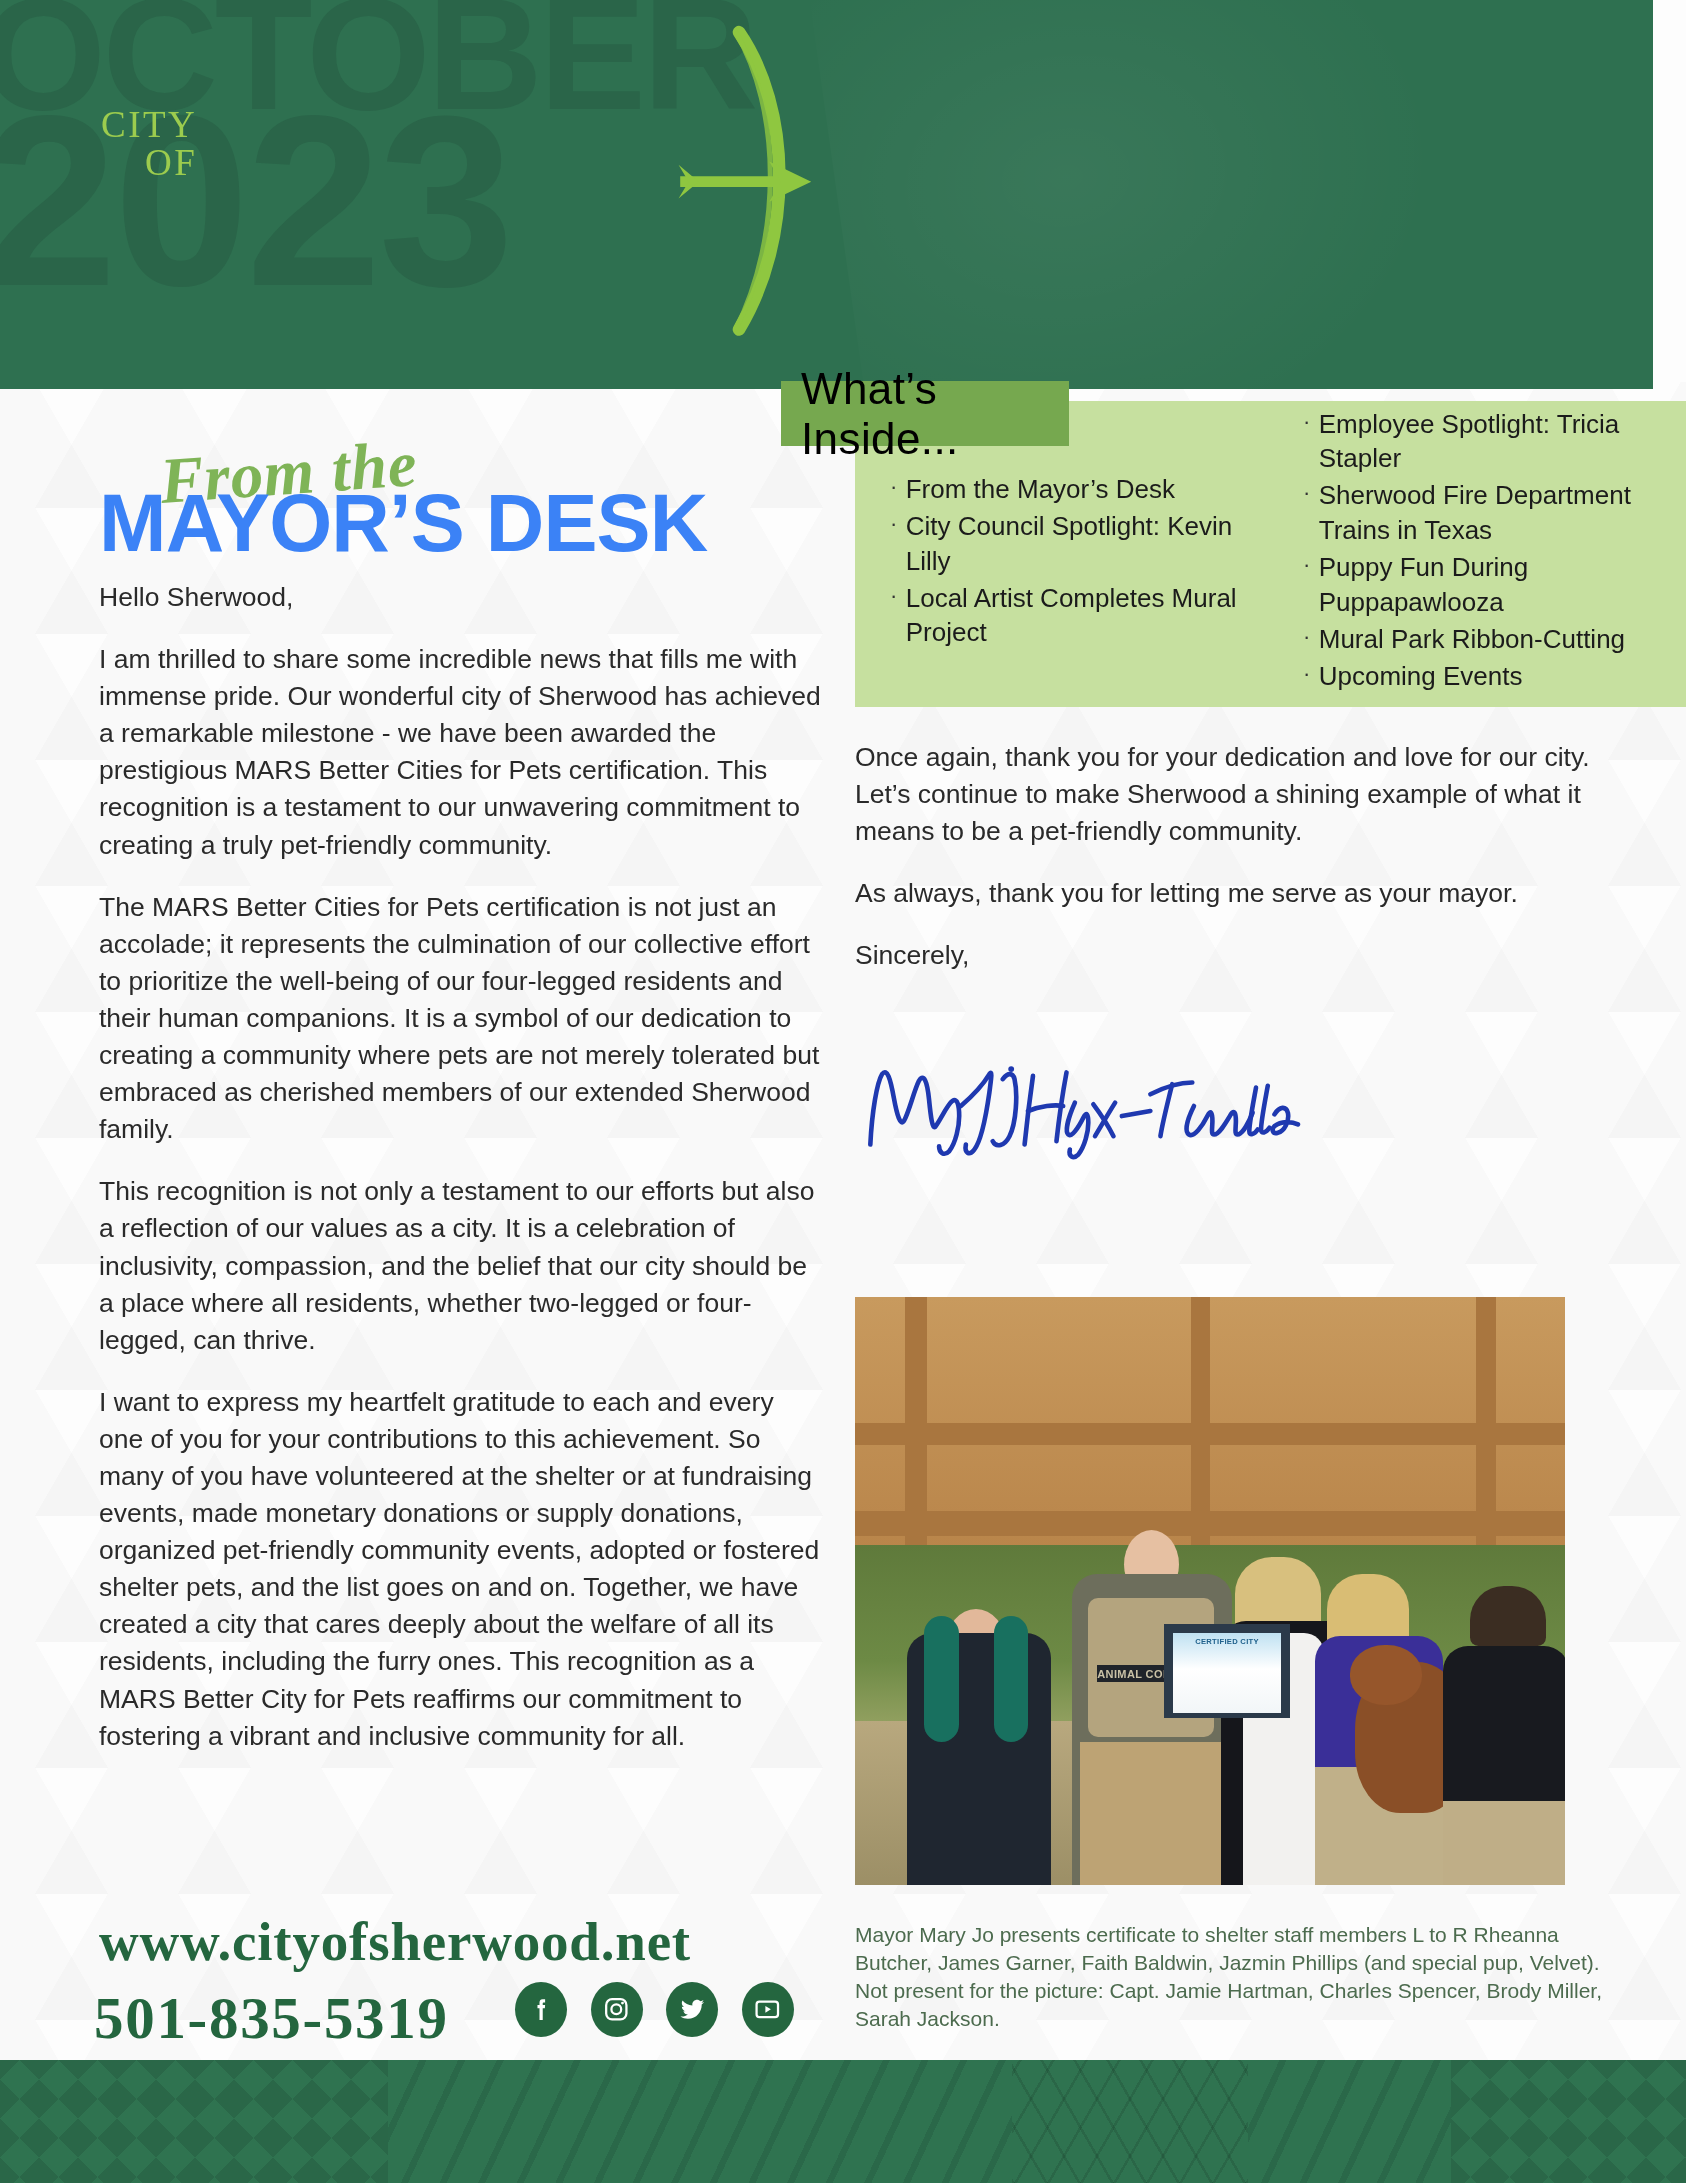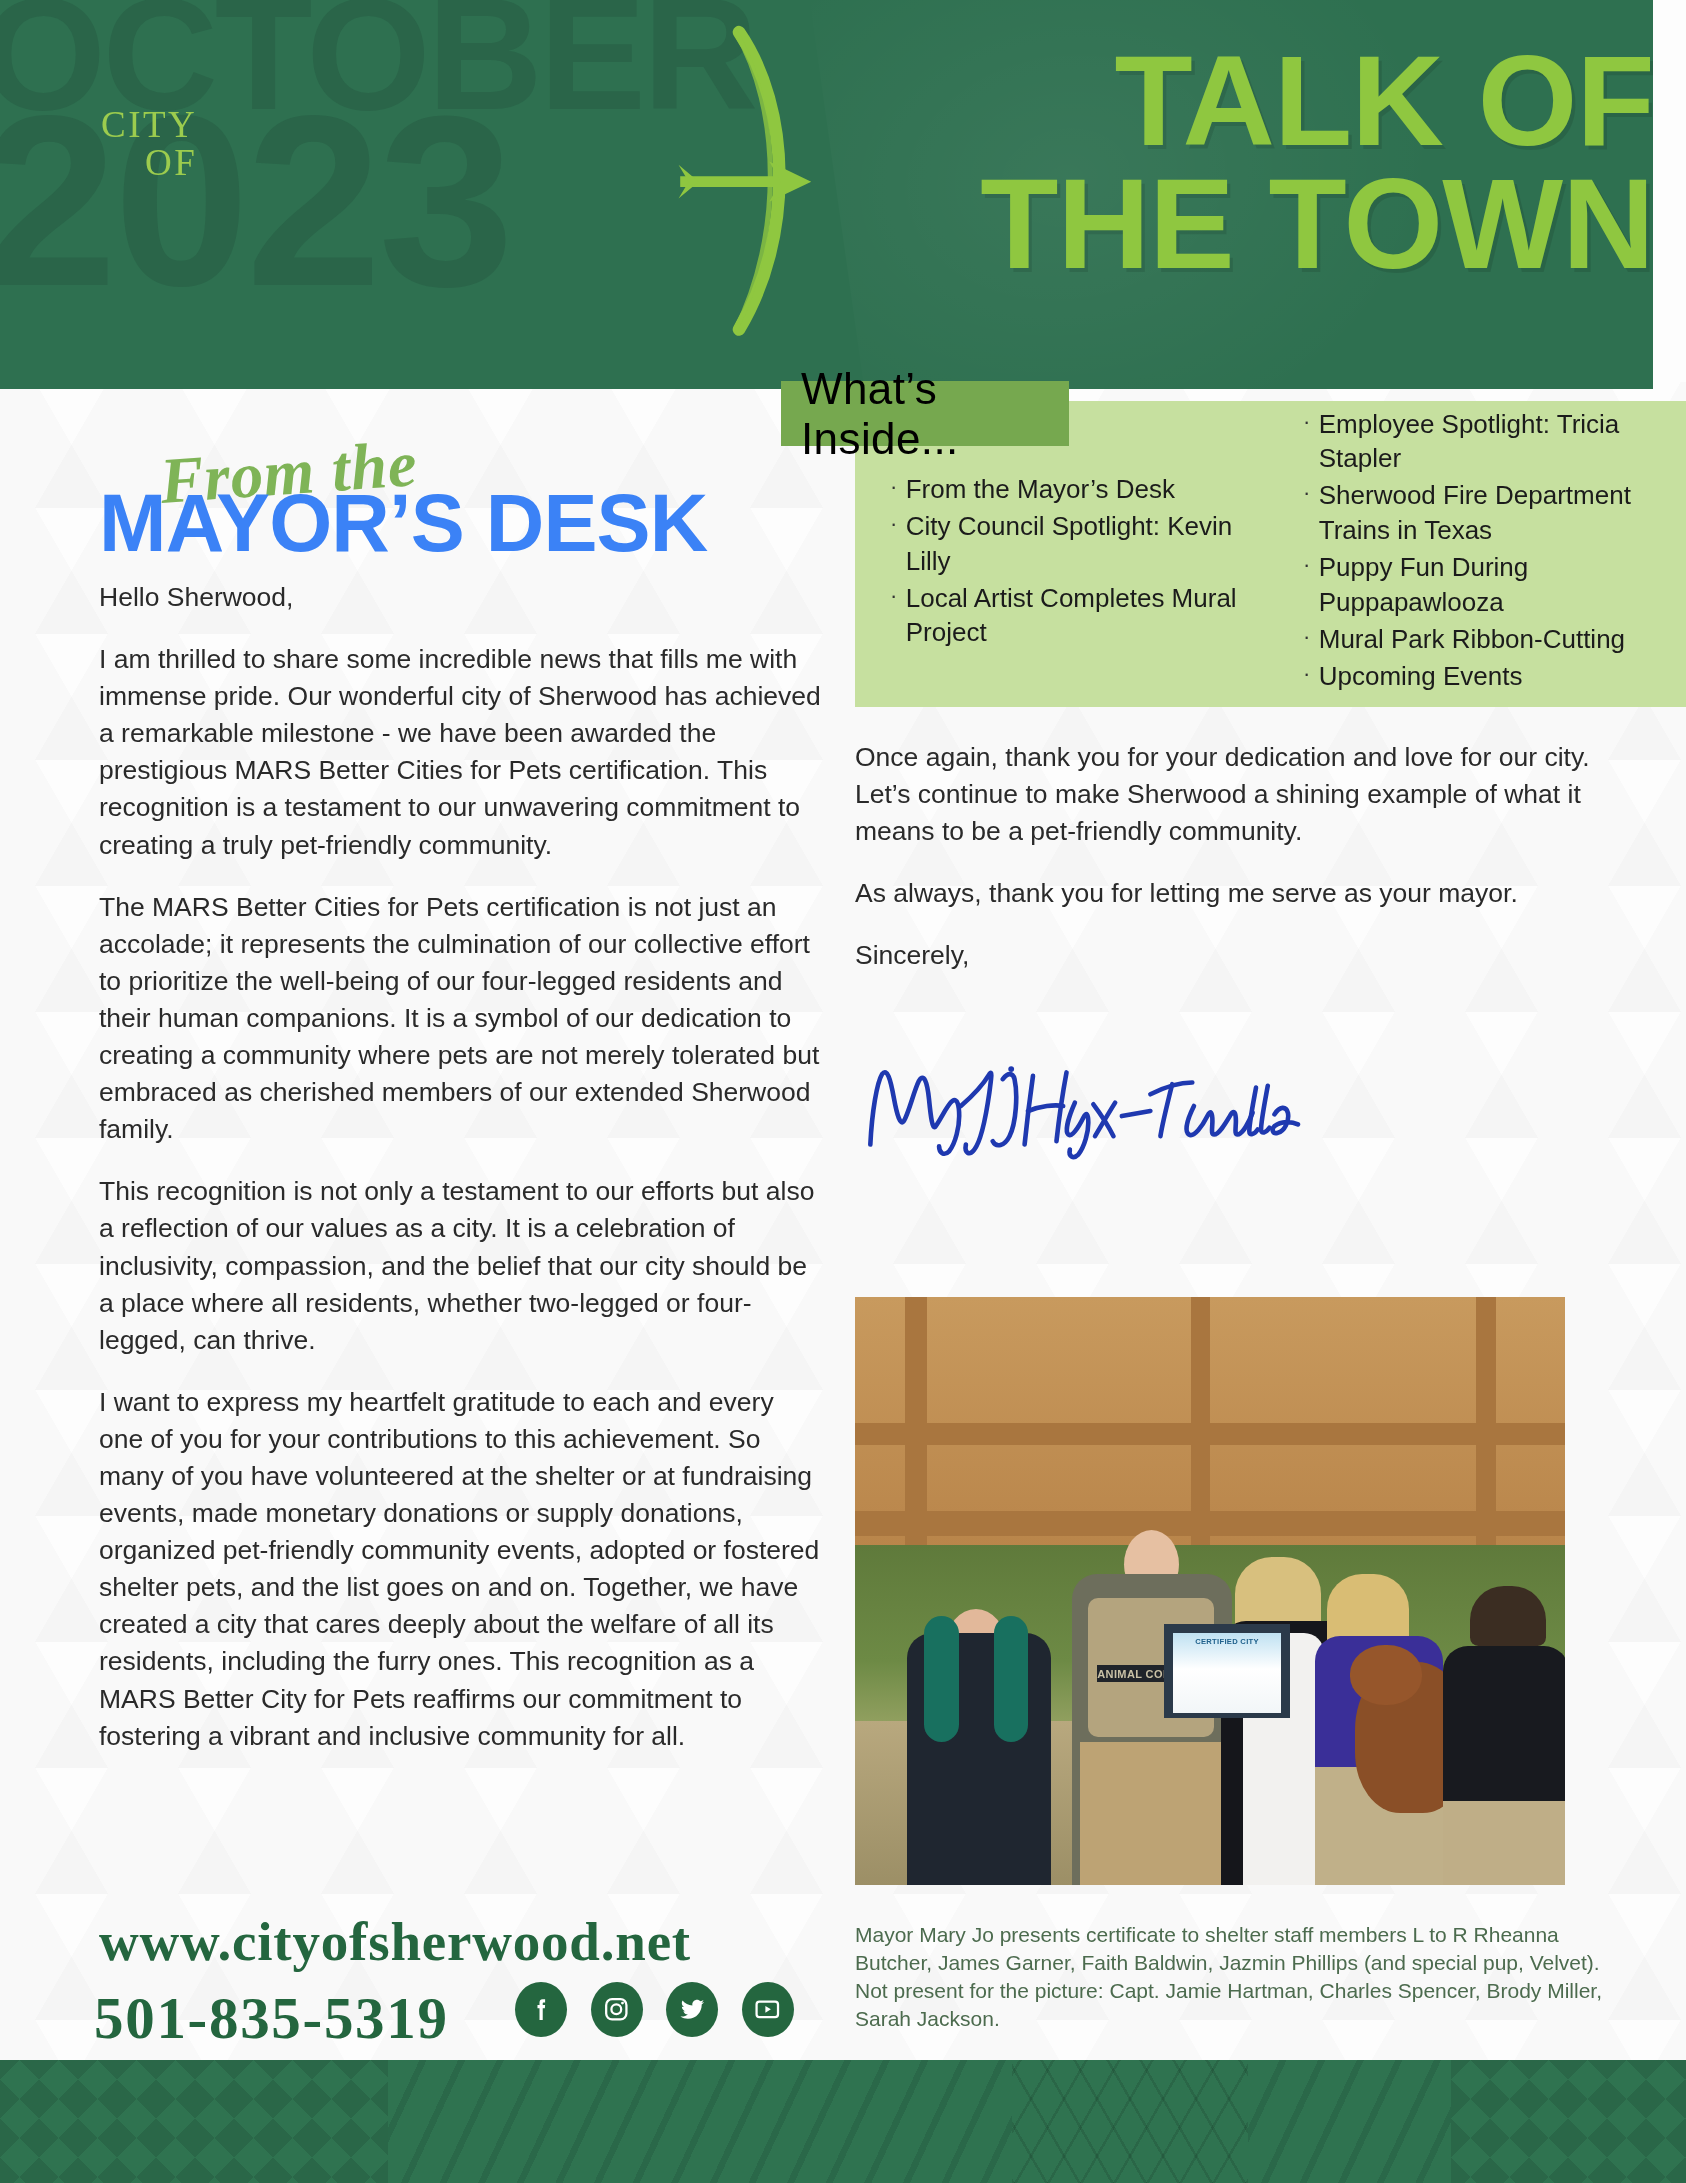--- a/index.html
+++ b/index.html
@@ -263,24 +263,20 @@
     </div>
 
     <svg id="bow" width="252" height="336" viewBox="0 0 300 400">
       <path d="M200 18 C262 108 266 262 200 372" stroke="#8fc740" stroke-width="15" fill="none" stroke-linecap="round"></path>
       <path d="M196 18 C250 110 252 260 196 372" stroke="#8fc740" stroke-width="6" fill="none" opacity=".8"></path>
       <path d="M130 196 L252 196" stroke="#8fc740" stroke-width="13"></path>
       <path d="M236 172 L286 196 L236 220 L250 196 Z" fill="#8fc740"></path>
       <path d="M128 176 L152 196 L128 216 L140 196 Z" fill="#8fc740"></path>
     </svg>
 
-    <div id="masthead">
-      <span class="l1">TALK OF</span>
-      <span class="l2">THE TOWN</span>
-    </div>
   </div>
 
   <div id="inside-box"></div>
 
   <div id="inside-cols">
     <div class="inside-col" id="inside-col-left">
       <div class="inside-item">
         <span class="dot">·</span>
         <span>From the Mayor’s Desk</span>
       </div>

